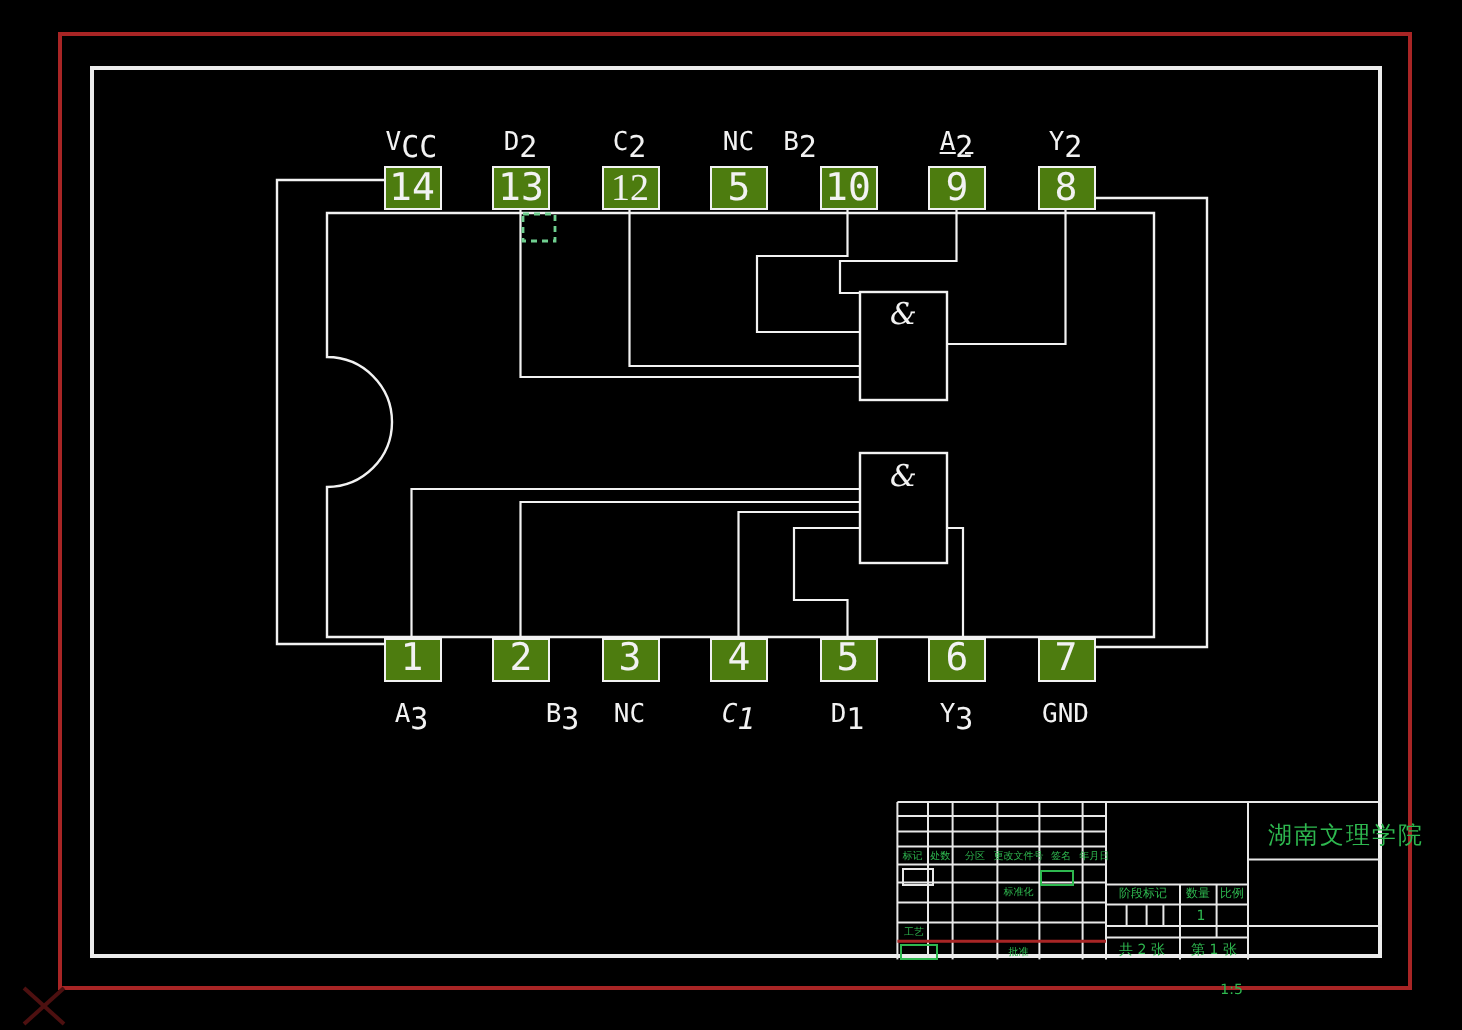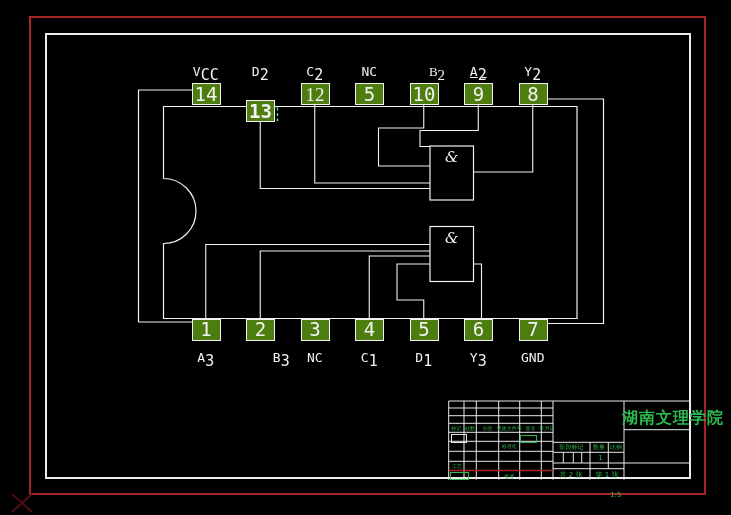--- a/index.html
+++ b/index.html
@@ -14,21 +14,21 @@
   .pin-label{font-size:13px;white-space:nowrap;transform:translateX(-50%);}
   .pin-label sub{font-size:15px;}
   .gate-symbol{transform:translateX(-50%);font-family:"DejaVu Serif", serif;font-style:italic;
                font-size:15px;color:#f2f2f2;}
   .green{color:#2eb84f;}
   .tb-text{white-space:nowrap;transform:translate(-50%,-50%);text-align:center;
            font-family:"DejaVu Sans", sans-serif;}
   .tb-tiny{font-size:5px;letter-spacing:0;}
   .tb-small{font-size:6px;}
   .tb-val{font-size:7px;}
-  .tb-big{font-size:16px;letter-spacing:1px;font-weight:bold;}
+  .tb-big{font-size:12px;letter-spacing:1px;}
   .sel-white{border:1px solid #e8e8e8;}
   .sel-green{border:1px solid #2eb84f;}
 </style>
 </head>
 <body>
 
 <div id="canvas">
 
   <div class="abs red-frame"></div>
 
@@ -100,36 +100,36 @@
   </svg>
 
   <div class="abs gate-symbol" style="left:451.7px;top:148px;">&amp;</div>
   <div class="abs gate-symbol" style="left:451.7px;top:228.5px;">&amp;</div>
 
   <div id="pins">
       <div class="abs pin-box" style="left: 191.5px; top: 83px;">
         <span>14</span>
       </div>
       <div class="abs pin-label" style="left: 205.75px; top: 64px;">V<sub>CC</sub></div>
-      <div class="abs pin-box" style="left: 246px; top: 100px; font-weight: bold;">
+      <div class="abs pin-box" style="left: 246px; top: 83px;">
         <span>13</span>
       </div>
       <div class="abs pin-label" style="left: 260.25px; top: 64px;">D<sub>2</sub></div>
       <div class="abs pin-box" style="left: 300.5px; top: 83px; font-family: Liberation Serif, serif;">
         <span>12</span>
       </div>
       <div class="abs pin-label" style="left: 314.75px; top: 64px;">C<sub>2</sub></div>
       <div class="abs pin-box" style="left: 355px; top: 83px;">
         <span>5</span>
       </div>
       <div class="abs pin-label" style="left: 369.25px; top: 64px;">NC</div>
       <div class="abs pin-box" style="left: 409.5px; top: 83px;">
         <span>10</span>
       </div>
-      <div class="abs pin-label" style="left: 437px; top: 64px; font-family: Liberation Serif, serif;">B<sub>2</sub></div>
+      <div class="abs pin-label" style="left: 400px; top: 64px;">B<sub>2</sub></div>
       <div class="abs pin-box" style="left: 464px; top: 83px;">
         <span>9</span>
       </div>
       <div class="abs pin-label" style="left: 478.25px; top: 64px; text-decoration: underline;">A<sub>2</sub></div>
       <div class="abs pin-box" style="left: 518.5px; top: 83px;">
         <span>8</span>
       </div>
       <div class="abs pin-label" style="left: 532.75px; top: 64px;">Y<sub>2</sub></div>
       <div class="abs pin-box" style="left: 191.5px; top: 318.5px;">
         <span>1</span>
@@ -139,21 +139,21 @@
         <span>2</span>
       </div>
       <div class="abs pin-label" style="left: 260.25px; top: 350px; margin-left: 21px;">B<sub>3</sub></div>
       <div class="abs pin-box" style="left: 300.5px; top: 318.5px;">
         <span>3</span>
       </div>
       <div class="abs pin-label" style="left: 314.75px; top: 350px;">NC</div>
       <div class="abs pin-box" style="left: 355px; top: 318.5px;">
         <span>4</span>
       </div>
-      <div class="abs pin-label" style="left: 369.25px; top: 350px;">C<sub>1</sub></div>
+      <div class="abs pin-label" style="left: 369.25px; top: 350px; font-style: italic;">C<sub>1</sub></div>
       <div class="abs pin-box" style="left: 409.5px; top: 318.5px;">
         <span>5</span>
       </div>
       <div class="abs pin-label" style="left: 423.75px; top: 350px;">D<sub>1</sub></div>
       <div class="abs pin-box" style="left: 464px; top: 318.5px;">
         <span>6</span>
       </div>
       <div class="abs pin-label" style="left: 478.25px; top: 350px;">Y<sub>3</sub></div>
       <div class="abs pin-box" style="left: 518.5px; top: 318.5px;">
         <span>7</span>

